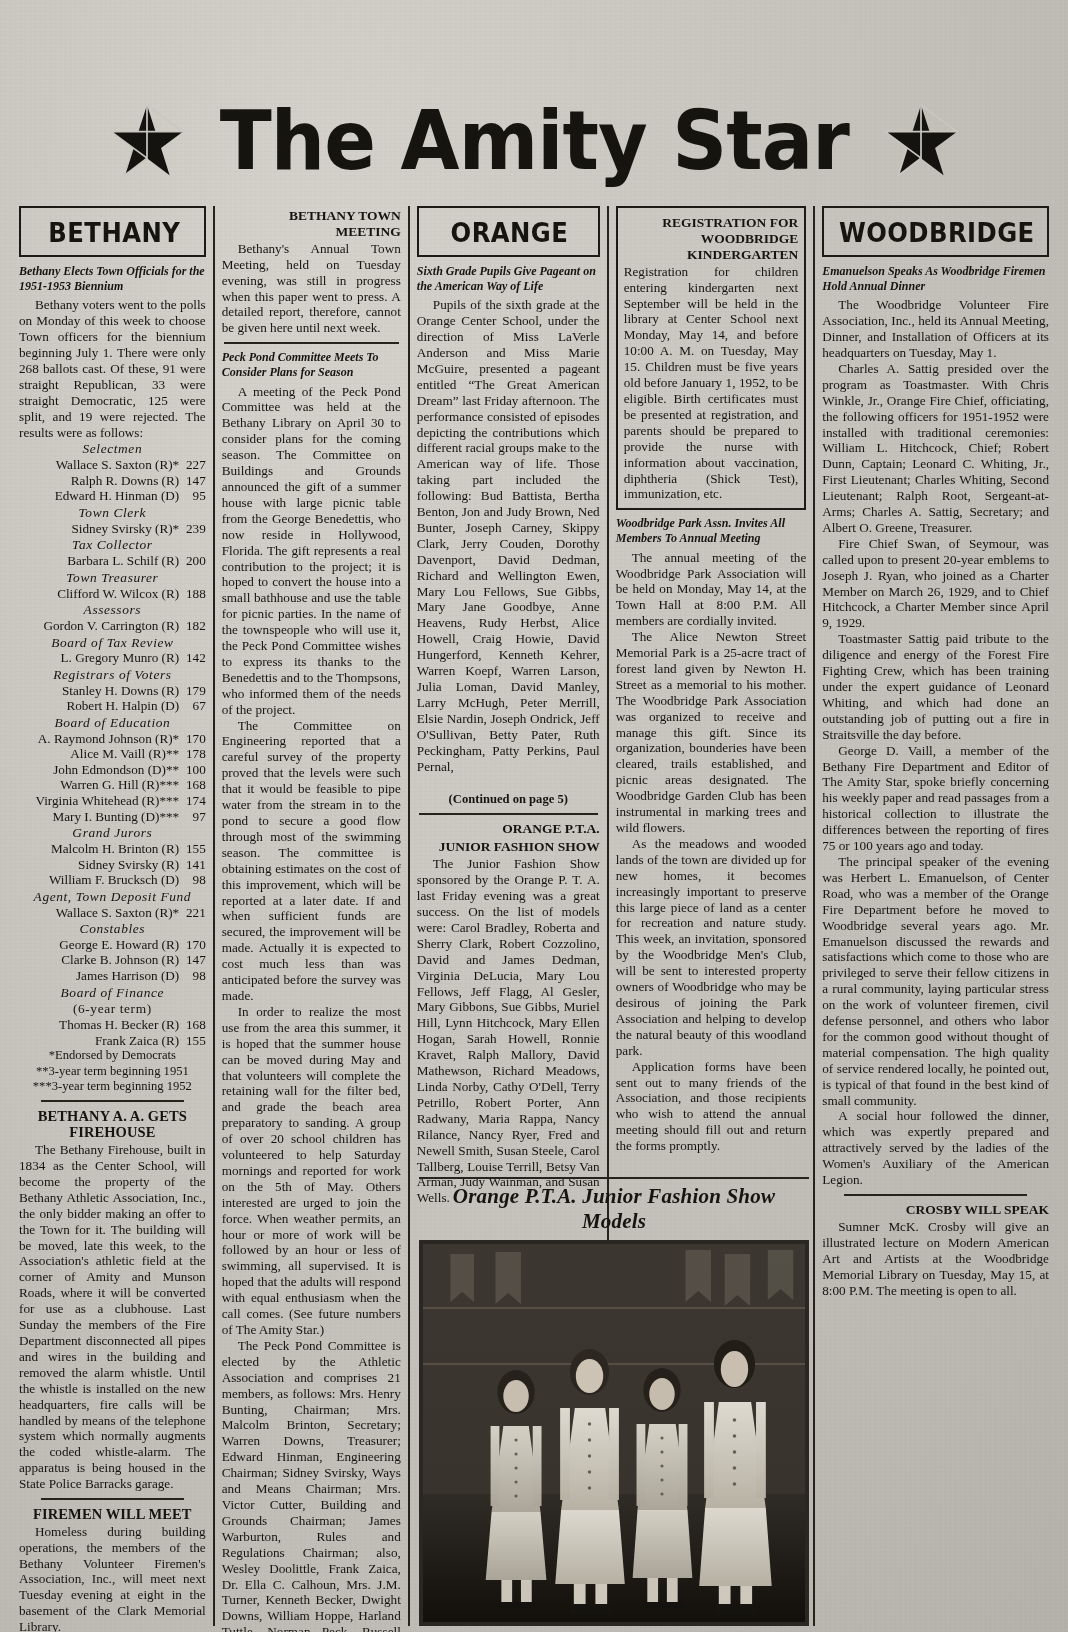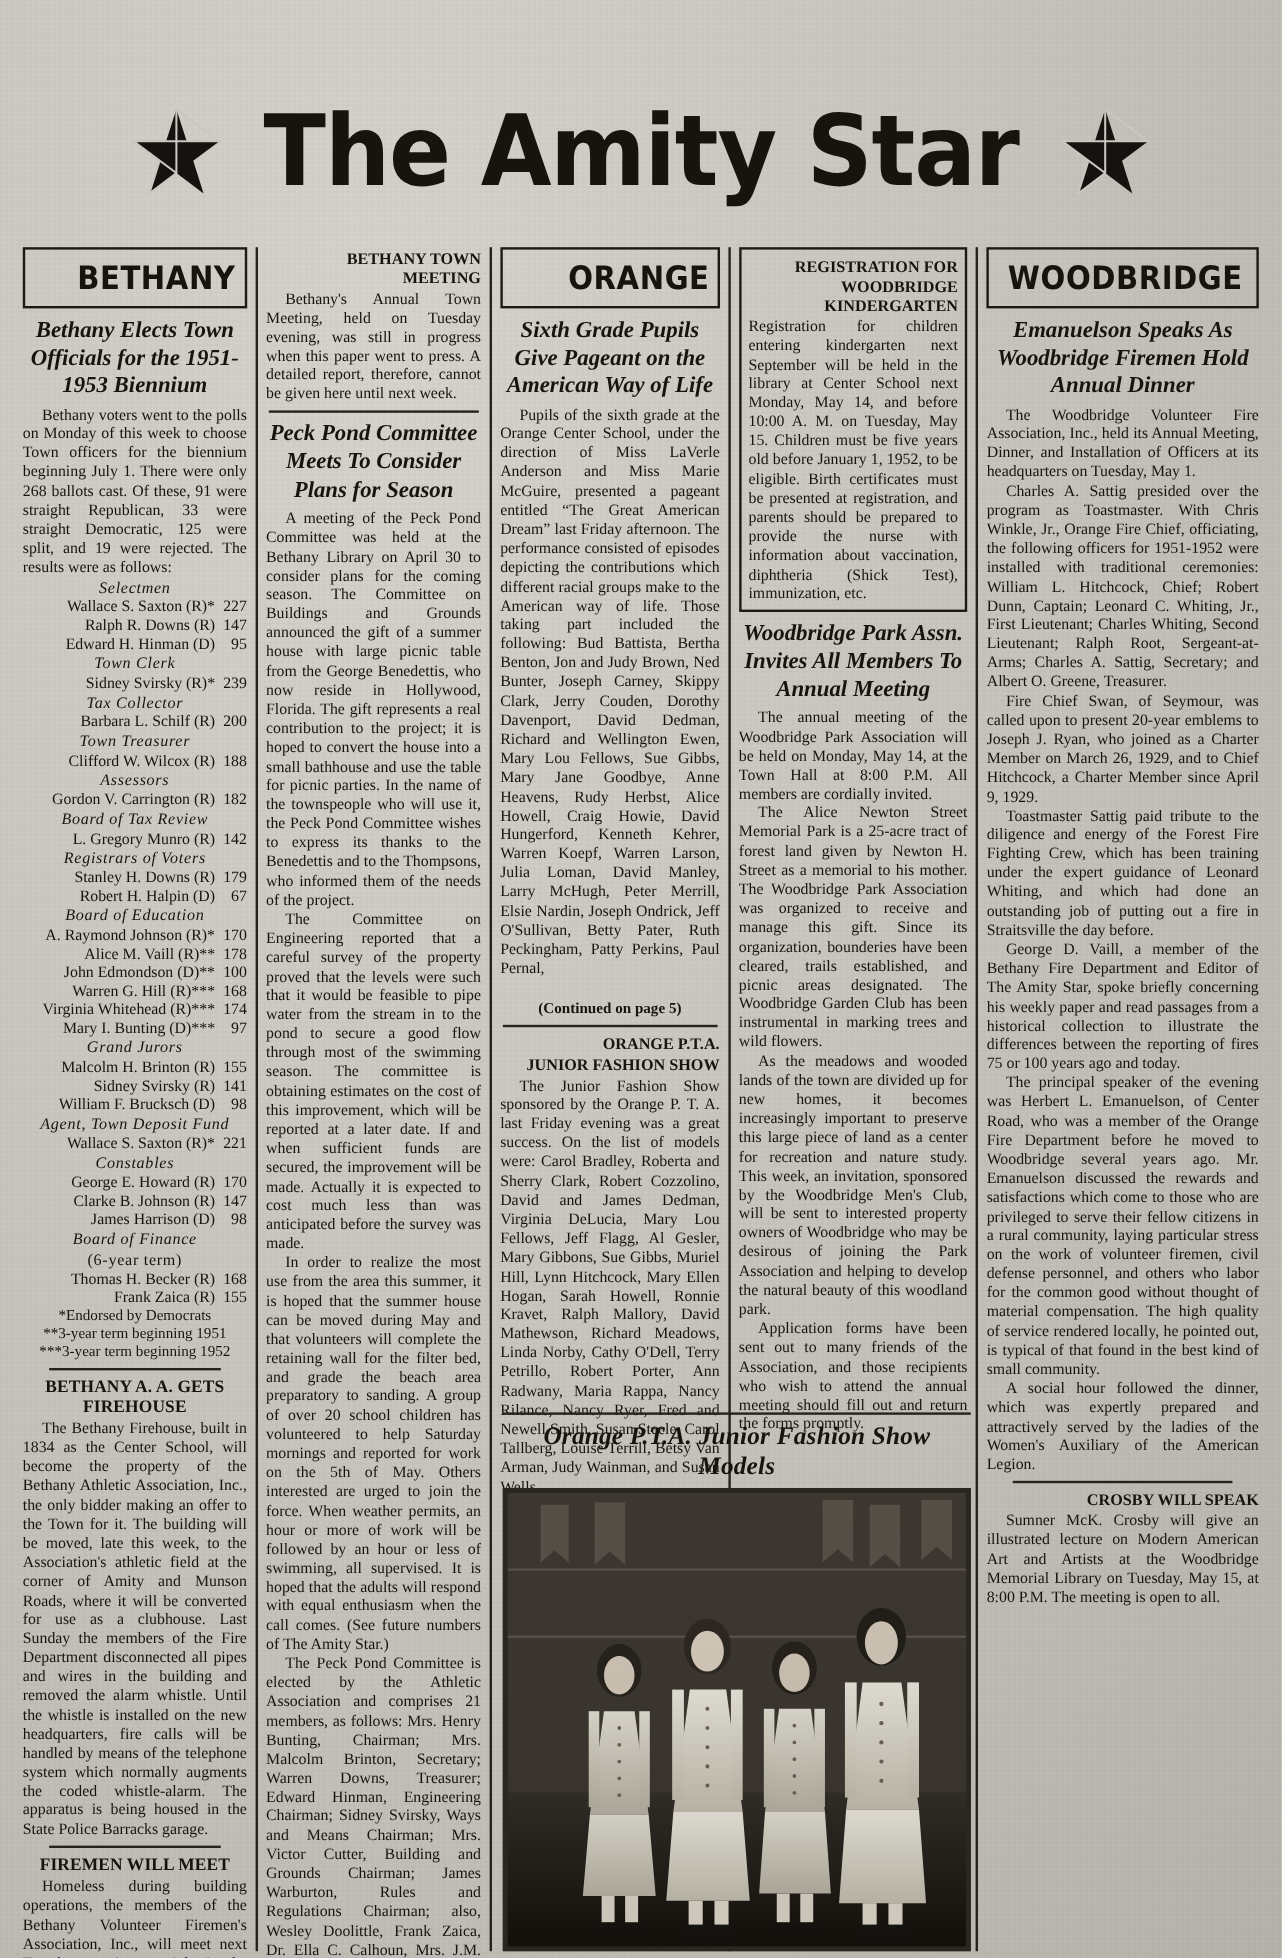--- a/index.html
+++ b/index.html
@@ -28,21 +28,21 @@
     font-weight:bold;
     font-size:26px;
     letter-spacing:.4px;
     padding-top:30px;
     color:#100e0a;
   }
   .rule-thick{height:3px;background:#1a1814;margin:8px 14px 0 14px;}
   .rule-thin{height:2px;background:#1a1814;margin:0 14px;}
   .flag{
     display:flex;align-items:center;justify-content:center;
-    gap:10px;height:112px;margin:0 14px;position:relative;
+    gap:10px;height:112px;margin:14px 14px;position:relative;
   }
   .star{width:78px;height:78px;flex:0 0 auto;}
   .nameplate{
     font-family:"DejaVu Sans",sans-serif;
     font-weight:bold;
     font-size:82px;
     letter-spacing:-1px;
     line-height:1;
     white-space:nowrap;
     transform:scaleX(.93);
@@ -68,37 +68,36 @@
   .col + .col{border-left:2px solid #26231d;}
   .c1{width:196px;}
   .c2{width:188px;}
   .c3{width:192px;}
   .c4{width:200px;}
   .c5{width:238px;}
 
   
   .townbox{
     border:2px solid #1c1a15;
-    text-align:right;
+    text-align:center;
     padding:9px 0 7px 3px;
     margin-bottom:7px;
   }
   .townbox span{
     font-family:"DejaVu Sans",sans-serif;
     font-weight:bold;font-size:27px;letter-spacing:.5px;
     transform:scaleX(.9);display:inline-block;
   }
 
   
   .hl-ital{
     font-family:"Liberation Serif",serif;
     font-style:italic;font-weight:bold;
-    font-size:19px;line-height:1.22;
+    font-size:12px;line-height:1.22;
     margin:2px 0 4px 0;
-    text-align:center;
   }
   
   .hl-small{
     text-align:center;font-weight:bold;
     font-size:14.5px;line-height:1.15;
     margin:3px 0 1px 0;letter-spacing:.1px;
   }
   .hl-caps{
     text-align:right;font-weight:bold;
     font-size:13.5px;line-height:1.18;

